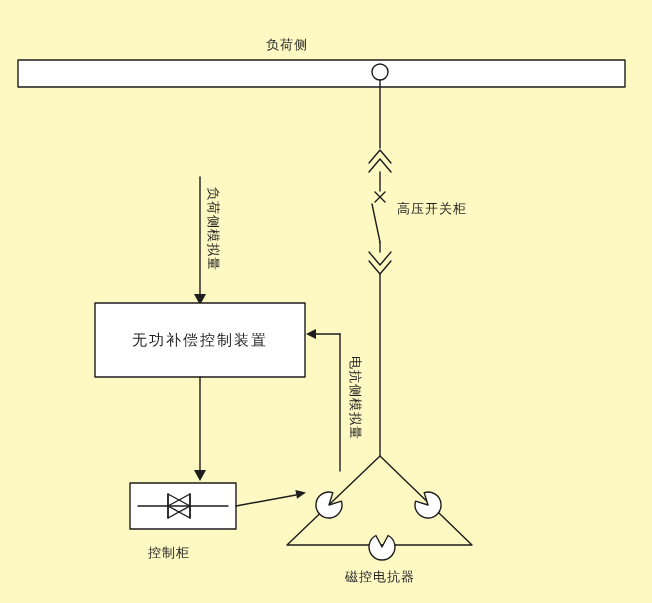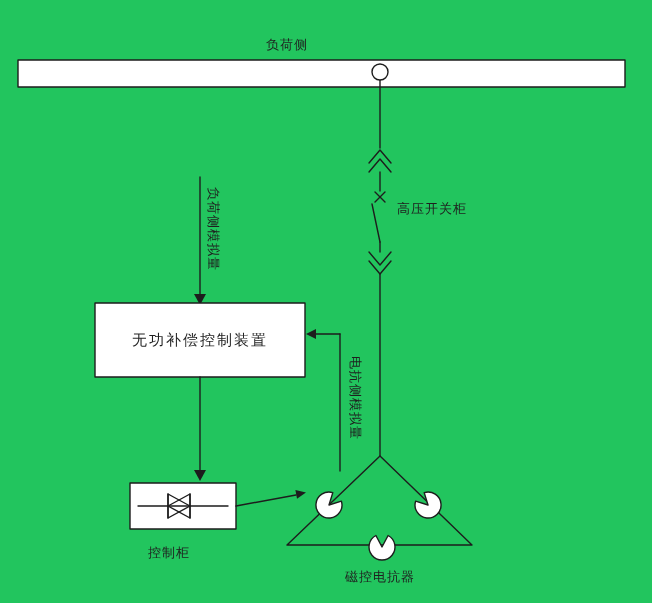--- a/index.html
+++ b/index.html
@@ -5,21 +5,21 @@
   html, body {
     margin: 0;
     padding: 0;
     background: #ffffff;
     font-family: "Liberation Sans", sans-serif;
   }
   .canvas {
     position: relative;
     width: 652px;
     height: 603px;
-    background: #22c55e;
+    background: #fef9c3;
     overflow: hidden;
   }
   svg { display: block; }
   .stroke {
     stroke: #1d1d1d;
     stroke-width: 1.4;
     fill: none;
     stroke-linecap: round;
     stroke-linejoin: round;
   }

